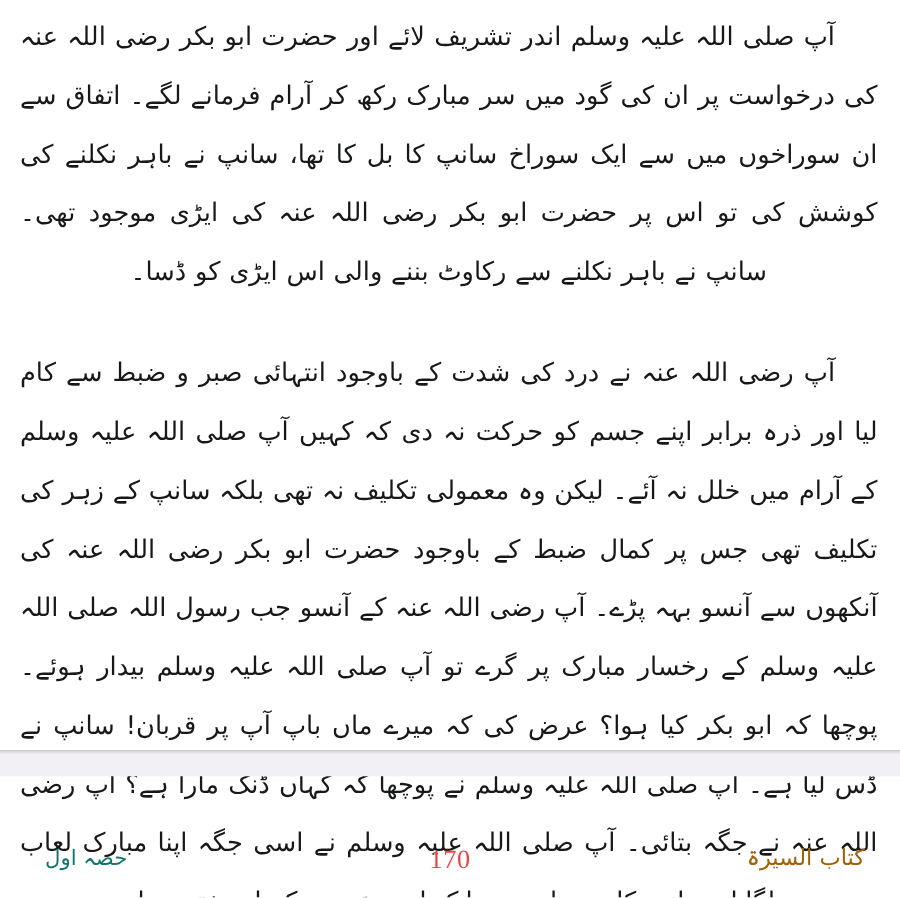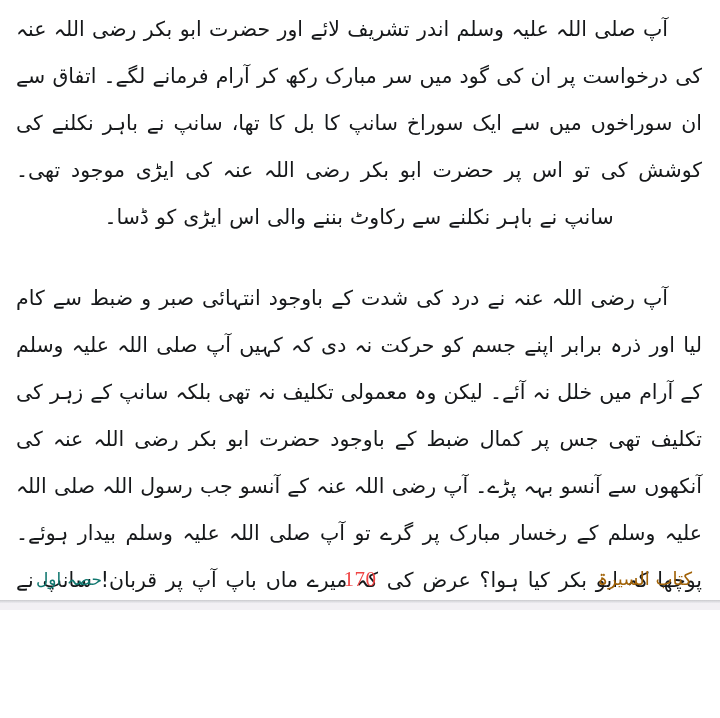--- a/index.html
+++ b/index.html
@@ -5,21 +5,21 @@
 <style>
   html, body {
     margin: 0;
     padding: 0;
     background: #ffffff;
   }
 
   #page {
     position: relative;
     width: 720px;
-    height: 610px;
+    height: 718px;
     background: #ffffff;
     overflow: hidden;
     font-family: "DejaVu Sans", "Liberation Sans", sans-serif;
   }
 
   
   .text-body {
     position: absolute;
     top: 6px;
     right: 18px;

